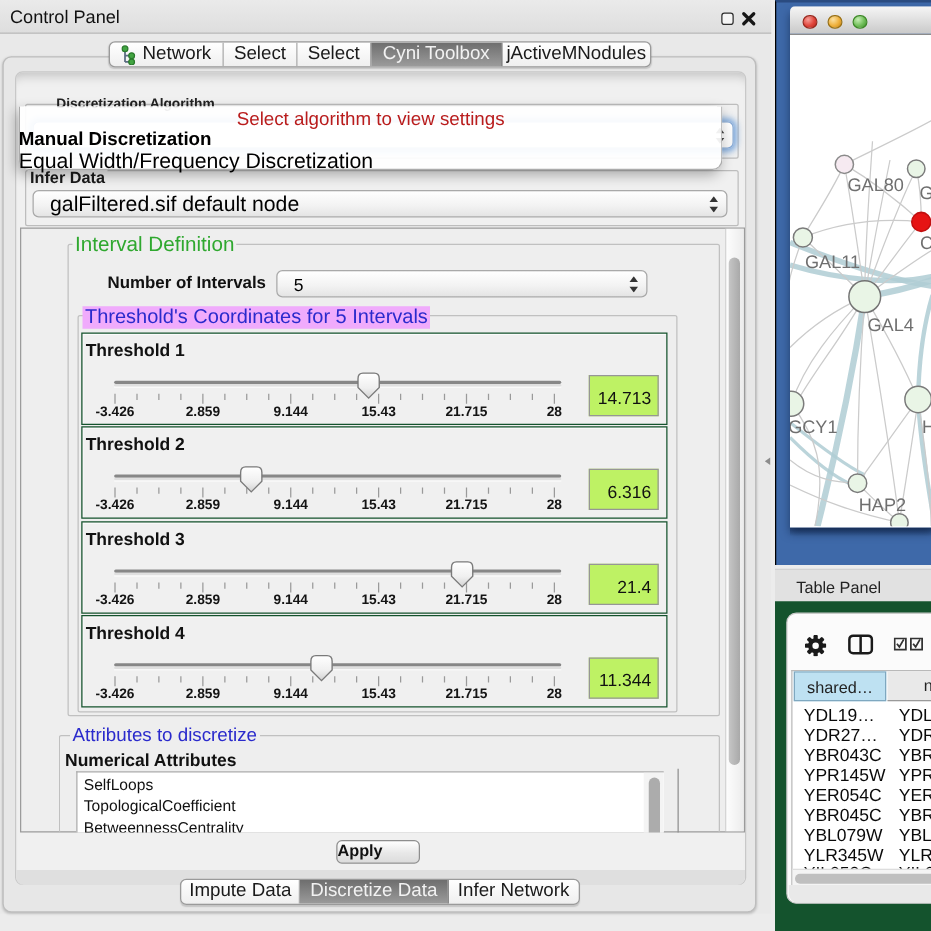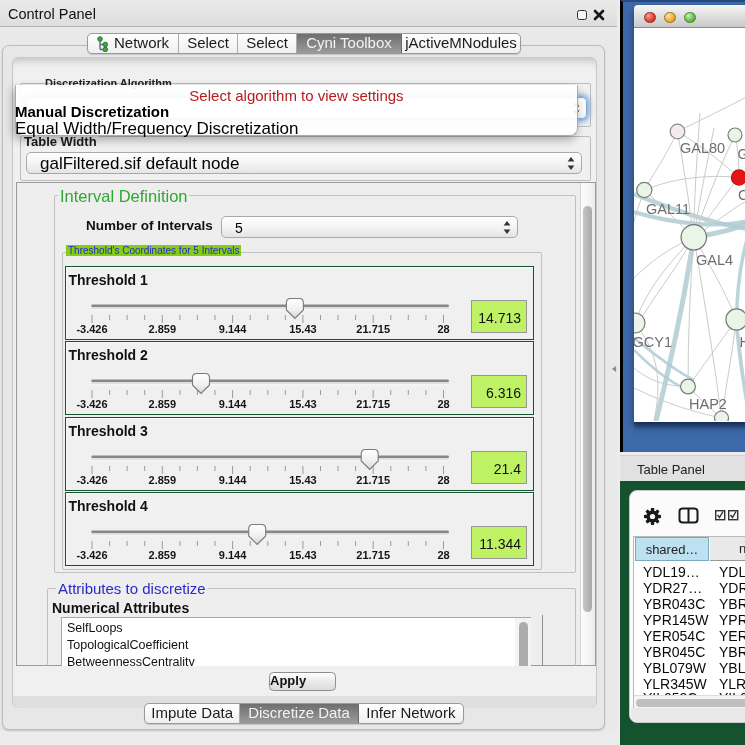--- a/index.html
+++ b/index.html
@@ -44,21 +44,21 @@
 #attrtrack{position:absolute;left:453px;top:0;width:16px;height:49px;background:#F4F4F4}
 #attrthumb{position:absolute;left:457px;top:4px;width:9px;height:46px;background:#ACACAC;border-radius:4.5px 4.5px 0 0}
 
 #applybtn{left:269px;top:672px;width:67px;height:19px;background:linear-gradient(#FFFFFF,#E8E8E8 55%,#DCDCDC);border:1px solid #8E8E8E;border-radius:4.5px;font-size:13px;font-weight:bold;color:#111;line-height:16px}
 
 #popup{left:15px;top:85px;width:563px;height:51px;background:rgba(255,255,255,0.93);border:1px solid #ABABAB;border-top:none;border-radius:1px 1px 8px 8px;box-shadow:-2px 4px 10px rgba(0,0,0,.30);z-index:50}
 #popup .hint{position:absolute;left:0;right:0;top:2px;text-align:center;font-size:15px;color:#b91c1c}
 #popup .i1{position:absolute;left:-1px;top:17.5px;font-size:15px;font-weight:bold;color:#000}
 #popup .i2{position:absolute;left:-1px;top:33.5px;font-size:17px;color:#000}
 
-#bluepanel{left:620px;top:0;width:125px;height:452px;background:#3E69A9;border-top:2px solid #2A4B80;border-left:3px solid #000000}
+#bluepanel{left:620px;top:0;width:125px;height:452px;background:#3E69A9;border-top:2px solid #2A4B80;border-left:1px solid #000000}
 #netwin{position:absolute;left:11px;top:3px;width:114px;height:417px;box-shadow:0 5px 7px rgba(10,25,55,.55)}
 #nettitle{position:absolute;left:0;top:0;width:114px;height:23px;background:linear-gradient(#F6F6F6,#C9C9C9);border-radius:4px 0 0 0;border-bottom:1px solid #8B8B8B}
 .tl{position:absolute;top:6.5px;width:11.5px;height:11.5px;border-radius:50%}
 #netcontent{position:absolute;left:0;top:23px;width:114px;height:394px;background:#FFF;overflow:hidden}
 #tpbar{left:620px;top:455px;width:125px;height:26px;background:#E1E1E1;border-top:1px solid #D2D2D2}
 #tpbar .t{position:absolute;left:17px;top:6px;font-size:13px;color:#222}
 #rlower{left:620px;top:481px;width:125px;height:264px;background:#14532d}
 #card{position:absolute;left:9px;top:9px;width:120px;height:233px;background:#FBFBFB;border:1px solid #C9C9C9;border-radius:8px 0 0 8px}
 #tblarea{position:absolute;left:3px;top:45px;width:117px;height:172px;border-left:1px solid #B9B9B9;border-top:1px solid #B9B9B9;background:#FFF;overflow:hidden}
 .hdr1{position:absolute;left:1px;top:0;width:74px;height:24px;background:#BEE1F2;border:1px solid #7FA8C0;font-size:13px;color:#222;text-align:center;line-height:23px}
@@ -101,21 +101,21 @@
   <div class="group" style="left:20px;top:83px;width:571px;height:44px"></div>
   <div class="lbl" style="left:45px;top:77px;font-size:11px;font-weight:bold;color:#222">Discretization Algorithm</div>
   <div class="combo" style="left:26px;top:97px;width:561px;height:22px;box-shadow:0 0 5px 2.5px rgba(95,150,215,.8);border-color:#85A9D6;background:linear-gradient(#FFFFFF,#F5F5F5)">
     <svg width="8" height="13" viewBox="0 0 8 13">
         <path d="M4 0 L7.4 4.6 L0.6 4.6 Z" fill="#333"></path>
         <path d="M4 13 L7.4 8.4 L0.6 8.4 Z" fill="#333"></path>
       </svg>
   </div>
 
   <div class="group" style="left:20px;top:136px;width:571px;height:45px"></div>
-  <div class="gl" style="left:22px;top:134px">Table Width</div>
+  <div class="gl" style="left:22px;top:134px">Infer Data</div>
   <div class="combo" style="left:26px;top:152px;width:556px;height:22px">
     <div class="ctext">galFiltered.sif default node</div>
     <svg width="8" height="13" viewBox="0 0 8 13">
         <path d="M4 0 L7.4 4.6 L0.6 4.6 Z" fill="#333"></path>
         <path d="M4 13 L7.4 8.4 L0.6 8.4 Z" fill="#333"></path>
       </svg>
   </div>
 
   <div class="abs" id="scrollpane"></div>
   <div class="abs" id="vsb"></div>
@@ -126,21 +126,21 @@
   <div class="lbl" style="left:86px;top:218px;font-size:13.5px;font-weight:bold;color:#111">Number of Intervals</div>
   <div class="combo" style="left:221px;top:216px;width:297px;height:22px">
     <div class="ctext" style="font-size:14px;top:3px">5</div>
     <svg width="8" height="13" viewBox="0 0 8 13">
         <path d="M4 0 L7.4 4.6 L0.6 4.6 Z" fill="#333"></path>
         <path d="M4 13 L7.4 8.4 L0.6 8.4 Z" fill="#333"></path>
       </svg>
   </div>
 
   <div class="group" style="left:62px;top:252px;width:480px;height:318px;border-color:#C0C0C0"></div>
-  <div class="lbl" style="left:66px;top:245px;font-size:10px;color:#2A2ACC;background:#84cc16;padding:0 2px">Threshold's Coordinates for 5 Intervals</div>
+  <div class="lbl" style="left:66px;top:245px;font-size:16px;color:#2A2ACC;background:#f0abfc;padding:0 2px">Threshold's Coordinates for 5 Intervals</div>
 
   <svg width="0" height="0" style="position:absolute">
       <defs>
     <linearGradient id="gthumb" x1="0" y1="0" x2="0" y2="1">
           <stop offset="0" stop-color="#FFFFFF"></stop>
           <stop offset="0.6" stop-color="#EFEFEF"></stop>
           <stop offset="1" stop-color="#D2D2D2"></stop>
         </linearGradient>
   </defs>
     </svg>

